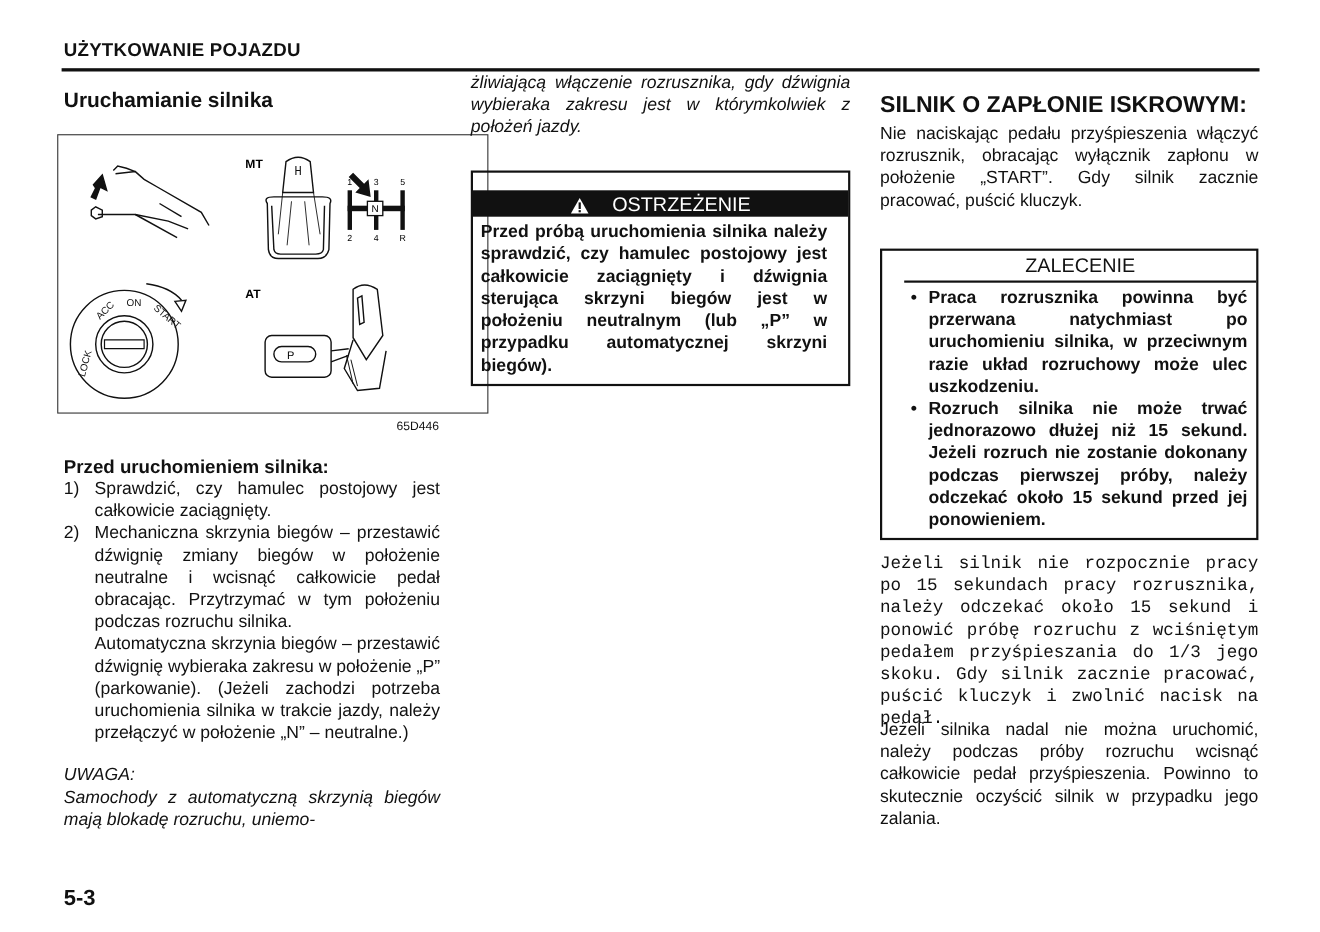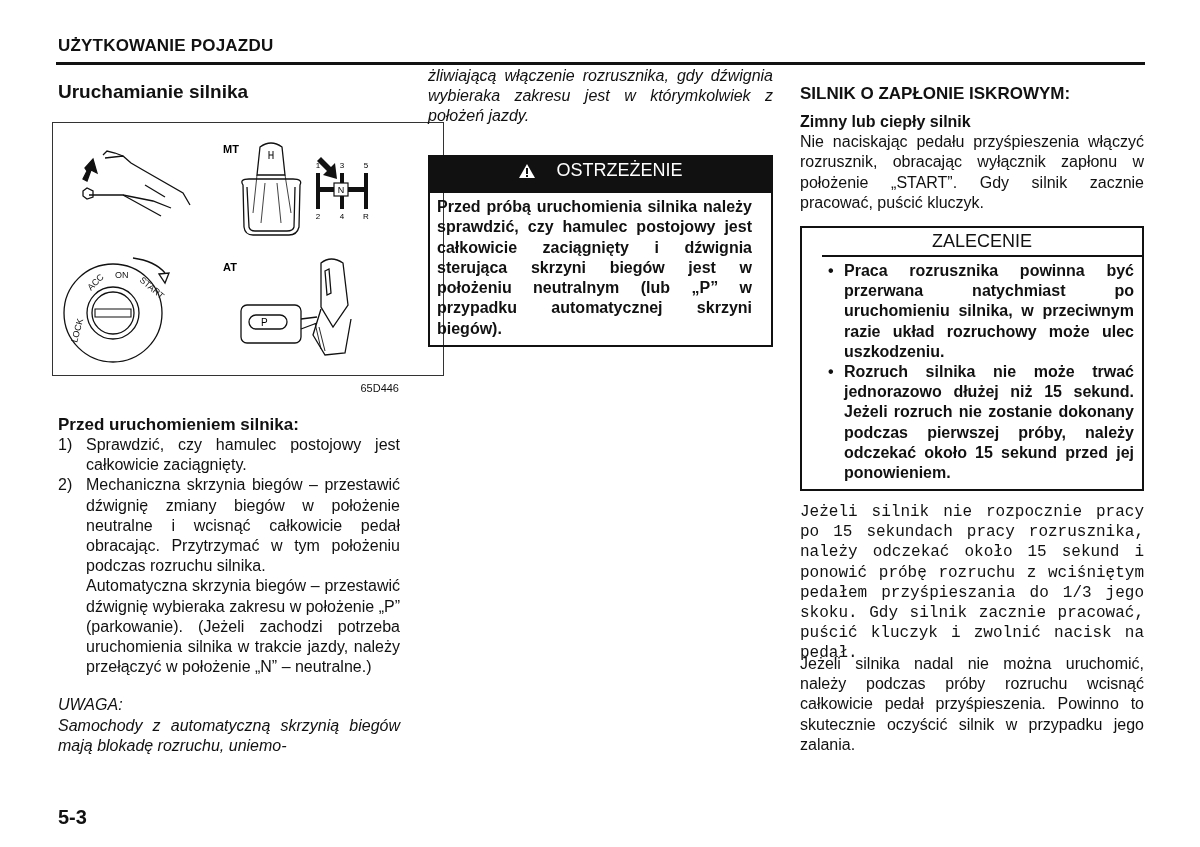--- a/index.html
+++ b/index.html
@@ -12,21 +12,21 @@
   .figure { left: 52px; top: 122px; width: 392px; height: 254px; border: 1.5px solid #333; box-sizing: border-box; }
   .fig-caption { left: 300px; top: 382px; width: 99px; text-align: right; font-size: 11px; }
   .col { font-size: 16px; line-height: 20.2px; text-align: justify; }
   .col p { margin: 0; }
   .subhead { font-size: 17px; font-weight: bold; line-height: 21px; }
   .ol-item { display: flex; }
   .ol-num { width: 28px; flex: none; }
   .ol-text { flex: 1; text-align: justify; }
   .italic { font-style: italic; }
   .warn-box { left: 428px; top: 155px; width: 345px; border: 2px solid #111; box-sizing: border-box; }
-  .warn-head { background: #111; color: #fff; text-align: center; font-size: 18px; padding: 3px 0 12px; display: flex; justify-content: center; align-items: center; gap: 20px; }
+  .warn-head { background: #111; color: #fff; text-align: center; font-size: 18px; padding: 3px 0 0; display: flex; justify-content: center; align-items: center; gap: 20px; margin-top: 16px; }
   .warn-body { padding: 4px 19px 6px 7px; font-weight: bold; font-size: 16px; line-height: 20.3px; text-align: justify; }
   .rec-box { left: 800px; top: 226px; width: 344px; border: 2px solid #111; box-sizing: border-box; padding-left: 20px; }
   .rec-head { text-align: center; font-size: 18px; padding: 3px 0 3px; border-bottom: 2px solid #111; }
   .rec-body { padding: 4px 8px 6px 6px; font-weight: bold; font-size: 16px; line-height: 20.2px; }
   .bullet { display: flex; }
   .bullet-dot { width: 16px; flex: none; }
   .bullet-text { flex: 1; text-align: justify; }
   .page-num { left: 58px; top: 806px; font-size: 20px; font-weight: bold; }
   svg text { font-family: "Liberation Sans", sans-serif; }
 </style>
@@ -130,23 +130,22 @@
     <svg width="18" height="16" viewBox="0 0 18 16">
       <polygon points="9,1 17,15 1,15" fill="#fff"></polygon>
       <rect x="8" y="5" width="2" height="6" fill="#111"></rect>
       <rect x="8" y="12" width="2" height="2" fill="#111"></rect>
     </svg>
     <span>OSTRZEŻENIE</span>
   </div>
   <div class="warn-body">Przed próbą uruchomienia silnika należy sprawdzić, czy hamulec postojowy jest całkowicie zaciągnięty i dźwignia sterująca skrzyni biegów jest w położeniu neutralnym (lub „P” w przypadku automatycznej skrzyni biegów).</div>
 </div>
 
-<div class="abs" style="left:800px; top:84px; font-size:17px; font-weight:bold;">SILNIK O ZAPŁONIE ISKROWYM:</div>
+<div class="abs" style="left:800px; top:84px; font-size:21px; font-weight:bold;">SILNIK O ZAPŁONIE ISKROWYM:</div>
 <div class="abs col" style="left:800px; top:112px; width:344px;">
-  <p style="font-weight:bold;">Zimny lub ciepły silnik</p>
   <p>Nie naciskając pedału przyśpieszenia włączyć rozrusznik, obracając wyłącznik zapłonu w położenie „START”. Gdy silnik zacznie pracować, puścić kluczyk.</p>
 </div>
 
 <div class="abs rec-box">
   <div class="rec-head">ZALECENIE</div>
   <div class="rec-body">
     <div class="bullet">
       <span class="bullet-dot">•</span>
       <span class="bullet-text">Praca rozrusznika powinna być przerwana natychmiast po uruchomieniu silnika, w przeciwnym razie układ rozruchowy może ulec uszkodzeniu.</span>
     </div>

